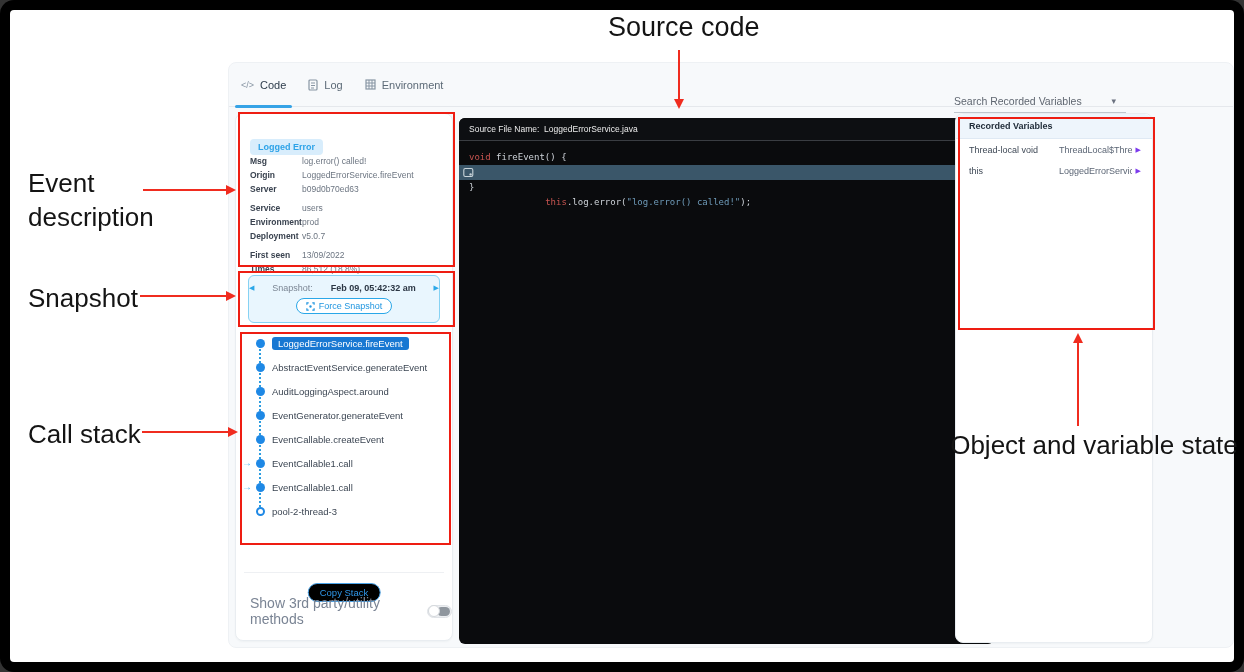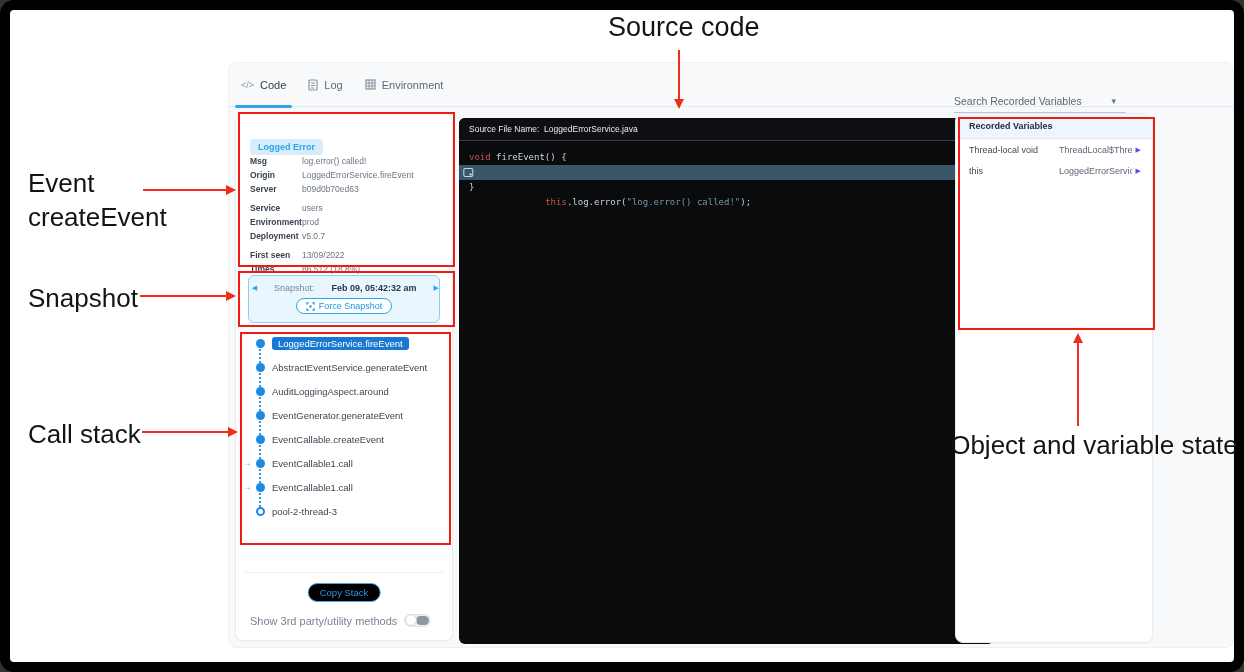--- a/index.html
+++ b/index.html
@@ -28,40 +28,40 @@
   .event-card{position:absolute;left:6px;top:50px;width:218px;height:528px;}
   .badge{position:absolute;left:14px;top:13px;background:#d8edfc;color:#2ea3e8;font-size:9px;
          padding:3px 8px;border-radius:4px;font-weight:700;margin-top:12px;}
   .fields{position:absolute;left:14px;top:40px;right:6px;font-size:8.5px;}
   .frow{display:flex;line-height:14px;}
   .frow.gap{margin-top:5px;}
   .flabel{width:52px;font-weight:700;color:#3a4350;flex:none;}
   .fval{color:#6b7480;white-space:nowrap;}
   .snapbox{position:absolute;left:12px;top:161px;right:12px;height:48px;background:#e9f6fe;
            border:1px solid #86d2f3;border-radius:6px;text-align:center;padding-top:7px;}
-  .snapline{font-size:9px;color:#7b8694;display:flex;justify-content:flex-end;align-items:center;gap:17px;}
+  .snapline{font-size:9px;color:#7b8694;display:flex;justify-content:space-between;align-items:center;gap:8px;}
   .snapline b{color:#2b3644;}
   .snaparrow{color:#2aa7e8;font-size:7px;cursor:pointer;}
   .force-btn{display:inline-flex;align-items:center;gap:4px;margin-top:5px;background:#fff;
              border:1px solid #2aa7e8;border-radius:10px;color:#2196e0;font-size:9px;
              padding:2px 9px;cursor:pointer;}
   .stack{position:absolute;left:6px;top:222px;right:4px;}
   .stackline{position:absolute;left:17px;top:10px;height:169px;border-left:2px dotted #2d9de0;}
   .sitem{position:relative;display:flex;align-items:center;height:14px;margin-bottom:10px;cursor:pointer;}
   .sarr{width:14px;flex:none;color:#53b9f0;font-size:10px;line-height:10px;text-align:left;}
   .sdot{width:9px;height:9px;border-radius:50%;background:#1e88e5;flex:none;margin-right:7px;position:relative;z-index:1;}
   .sdot.hollow{background:#fff;border:2px solid #1e88e5;width:9px;height:9px;}
   .slabel{font-size:9.5px;color:#3c4653;white-space:nowrap;}
   .sitem.sel .slabel{background:#1878d2;color:#fff;padding:1px 6px;border-radius:3px;}
   .divider{position:absolute;left:8px;right:8px;bottom:67px;border-top:1px solid #eef0f3;}
   .copy-btn{position:absolute;bottom:38px;left:50%;transform:translateX(-50%);background:#000000;
             border:1px solid #4aa3e8;border-radius:11px;color:#2f96e8;font-size:9.5px;
             padding:3px 11px;cursor:pointer;white-space:nowrap;}
   .toggle-row{position:absolute;left:14px;bottom:13px;display:flex;align-items:center;gap:7px;}
-  .toggle-label{font-size:11px;color:#7a8494;}
+  .toggle-label{font-size:14px;color:#7a8494;}
   .toggle{position:relative;width:27px;height:13px;border-radius:7px;background:#eceef1;
           border:1px solid #e0e3e7;cursor:pointer;}
   .toggle .track-dark{position:absolute;right:1px;top:1px;width:13px;height:9px;border-radius:5px;background:#8f969e;}
   .toggle .knob{position:absolute;left:0;top:-1px;width:12px;height:12px;border-radius:50%;
                 background:#fff;border:1px solid #d4d8dc;}
 
   
   .source{position:absolute;left:230px;top:55px;width:535px;height:526px;background:#0a0b0d;
           border-radius:6px;overflow:hidden;}
   .src-header{height:23px;line-height:23px;padding-left:10px;font-size:8.5px;color:#ececec;
@@ -282,21 +282,21 @@
   </div>
 
   <div class="redbox" style="left:238px;top:112px;width:217px;height:155px;"></div>
   <div class="redbox" style="left:238px;top:271px;width:217px;height:56px;"></div>
   <div class="redbox" style="left:240px;top:332px;width:211px;height:213px;"></div>
   <div class="redbox" style="left:958px;top:117px;width:197px;height:213px;"></div>
 
   <div class="ann" style="left:608px;top:12px;font-size:27px;">Source code</div>
   <div class="varrow down" style="left:678px;top:50px;height:50px;"></div>
 
-  <div class="ann" style="left:28px;top:166px;line-height:34px;"><span>Event</span><br><span>createEvent</span></div>
+  <div class="ann" style="left:28px;top:166px;line-height:34px;"><span>Event</span><br><span>description</span></div>
   <div class="harrow" style="left:143px;top:189px;width:84px;"></div>
 
   <div class="ann" style="left:28px;top:283px;">Snapshot</div>
   <div class="harrow" style="left:140px;top:295px;width:87px;"></div>
 
   <div class="ann" style="left:28px;top:419px;">Call stack</div>
   <div class="harrow" style="left:142px;top:431px;width:87px;"></div>
 
   <div class="ann" style="left:946px;top:430px;width:296px;text-align:center;">Object and variable state</div>
   <div class="varrow up" style="left:1077px;top:342px;height:84px;"></div>

